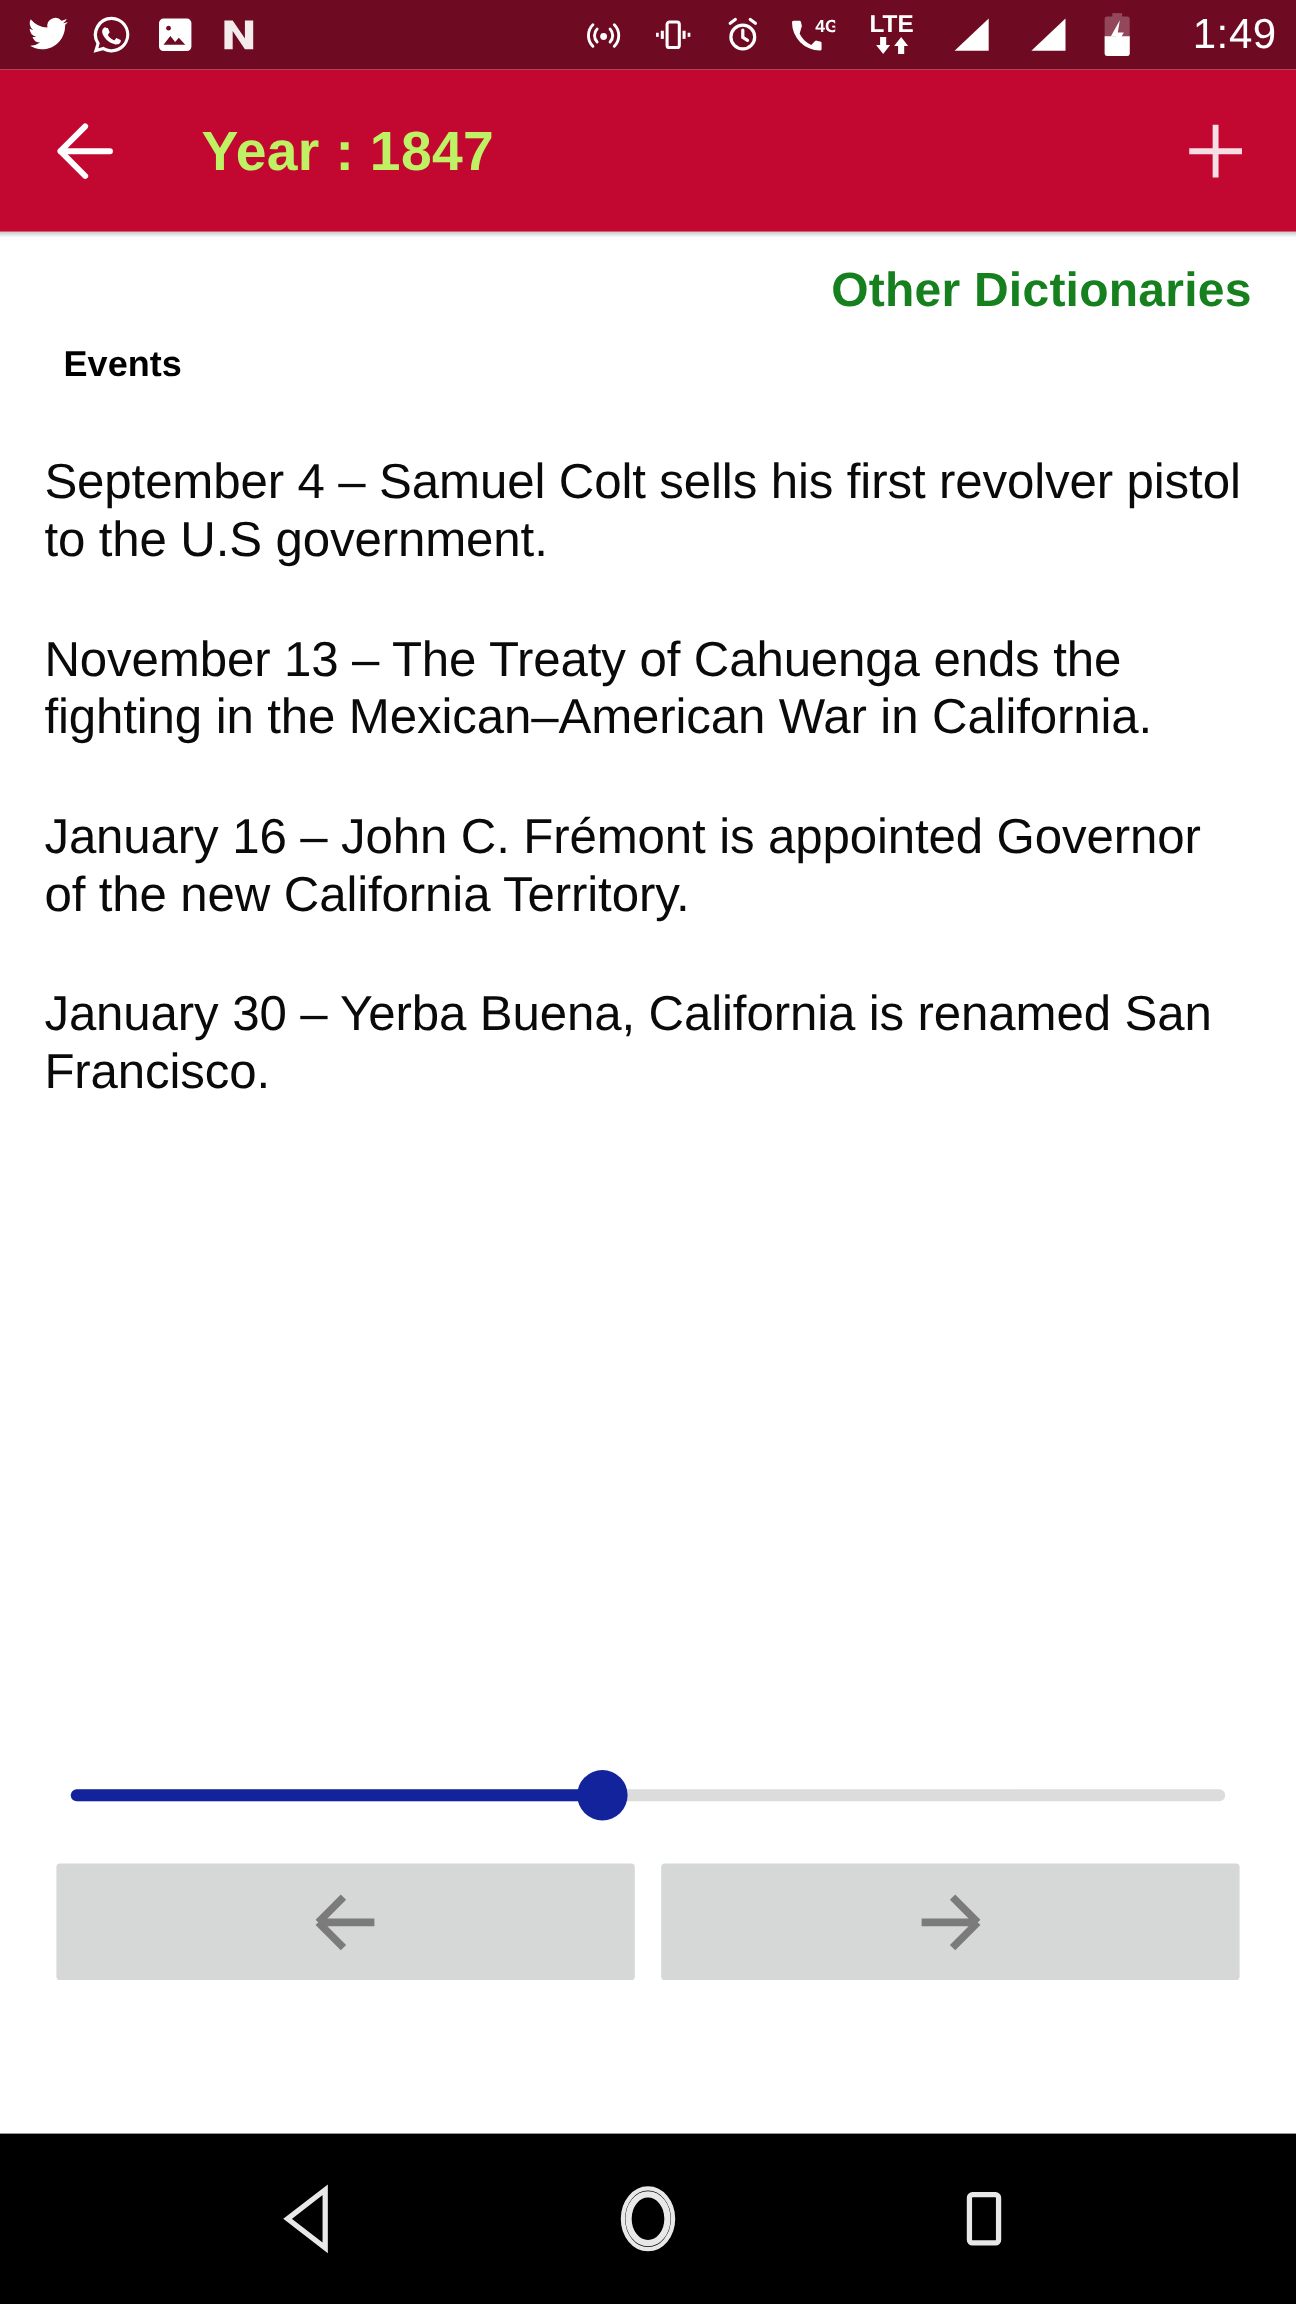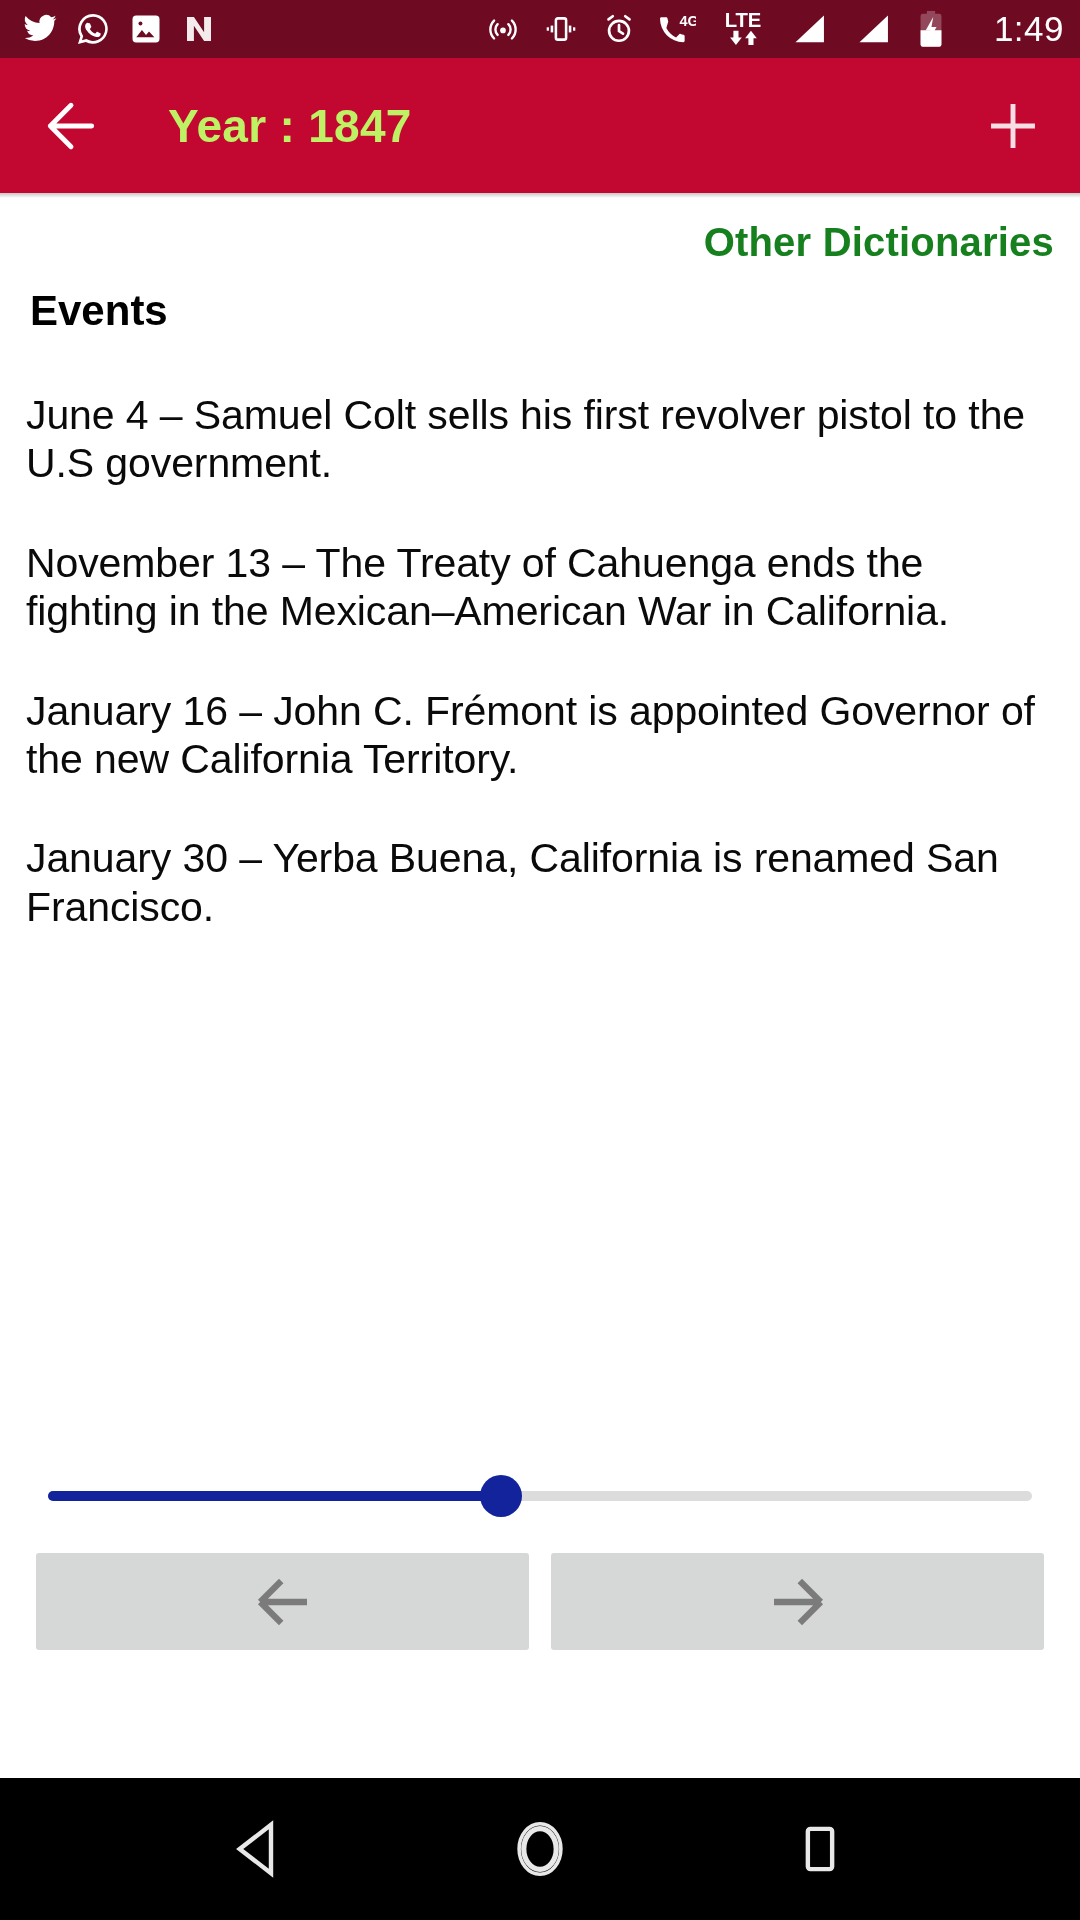--- a/index.html
+++ b/index.html
@@ -62,42 +62,42 @@
     height: 5px;
     background: linear-gradient(to bottom, rgba(0,0,0,0.22), rgba(0,0,0,0));
     flex: 0 0 auto;
   }
 
   
   .content {
     flex: 1 1 auto;
     background: #ffffff;
     display: flex; flex-direction: column;
-    padding: 0 26px;
+    padding: 0 37px;
     overflow: hidden;
     min-height: 0;
   }
 
   .other-dict {
     align-self: flex-end;
     color: #16801f;
     font-size: 40px;
     font-weight: 700;
     margin-top: 22px;
     margin-right: 0px;
     cursor: pointer;
     letter-spacing: 0.2px;
   }
 
   .section-title {
     color: #000000;
-    font-size: 42px;
+    font-size: 30px;
     font-weight: 700;
     margin-top: 22px;
-    margin-left: 4px;
+    margin-left: 16px;
   }
 
   .events-list { margin-top: 56px; }
 
   .event-item {
     color: #0a0a0a;
     font-size: 41px;
     line-height: 1.18;
     margin-bottom: 51px;
     letter-spacing: -0.1px;
@@ -262,21 +262,21 @@
   </div>
   <div class="appbar-shadow"></div>
 
   <div class="content">
 
     <div class="other-dict">Other Dictionaries</div>
 
     <div class="section-title">Events</div>
 
     <div class="events-list">
-      <div class="event-item">June 4 – Samuel Colt sells his first revolver pistol to the U.S government.</div>
+      <div class="event-item">September 4 – Samuel Colt sells his first revolver pistol to the U.S government.</div>
       <div class="event-item">November 13 – The Treaty of Cahuenga ends the fighting in the Mexican–American War in California.</div>
       <div class="event-item">January 16 – John C. Frémont is appointed Governor of the new California Territory.</div>
       <div class="event-item">January 30 – Yerba Buena, California is renamed San Francisco.</div>
     </div>
 
     <div class="slider-wrap">
       <div class="slider" id="slider-track" style="background: rgb(220, 220, 220);">
         <div class="slider-fill" id="slider-fill" style="width: 46%; background: rgb(19, 35, 155);"></div>
         <div class="slider-thumb" id="slider-thumb" style="left: 46%; background: rgb(19, 35, 155);"></div>
       </div>

